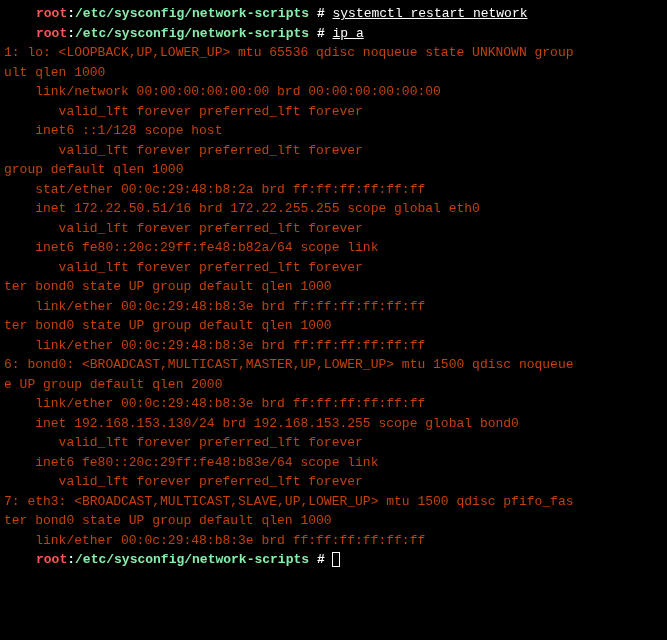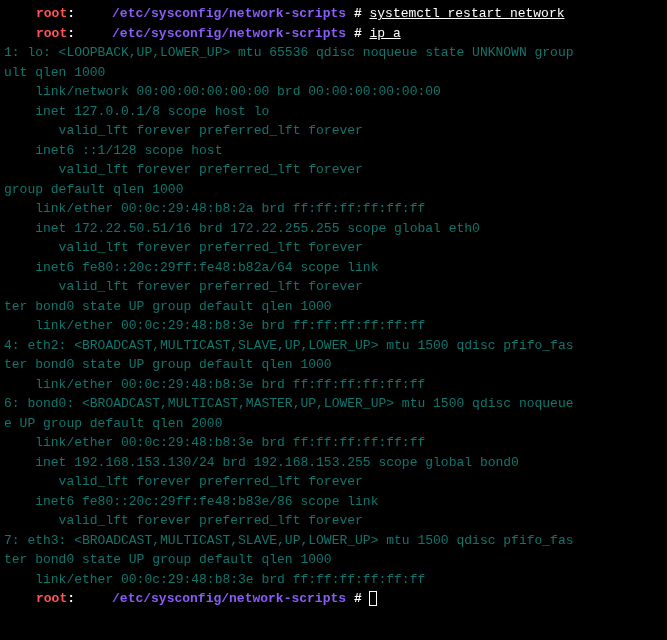--- a/index.html
+++ b/index.html
@@ -17,34 +17,33 @@
     }
     .line {
       white-space: pre;
     }
     .user {
       color: #ff5555;
       font-weight: bold;
       margin-left: 32px;
     }
     .path {
-      color: #8b5cf6;
+      color: #86efac;
       font-weight: bold;
-      margin-left: 37px;
     }
     .sep {
       color: #ffffff;
       font-weight: bold;
     }
     .cmd {
       color: #ffffff;
       text-decoration: underline;
     }
     .out {
-      color: #0f766e;
+      color: #c2410c;
     }
     .cursor {
       display: inline-block;
       width: 8px;
       height: 15px;
       border: 1px solid #ffffff;
       vertical-align: middle;
       box-sizing: border-box;
     }
   </style>
@@ -53,41 +52,39 @@
 
 <div>
 
   <div class="line"><span class="user">root</span><span class="sep">:</span><span class="path">/etc/sysconfig/network-scripts</span><span class="sep"> # </span><span class="cmd">systemctl restart network</span></div>
 
   <div class="line"><span class="user">root</span><span class="sep">:</span><span class="path">/etc/sysconfig/network-scripts</span><span class="sep"> # </span><span class="cmd">ip a</span></div>
 
   <div class="line out">1: lo: &lt;LOOPBACK,UP,LOWER_UP&gt; mtu 65536 qdisc noqueue state UNKNOWN group</div>
   <div class="line out">ult qlen 1000</div>
   <div class="line out">    link/network 00:00:00:00:00:00 brd 00:00:00:00:00:00</div>
-  <div class="line out">    inet 127.0.0.1/8 scope host lo</div>
   <div class="line out">       valid_lft forever preferred_lft forever</div>
   <div class="line out">    inet6 ::1/128 scope host</div>
   <div class="line out">       valid_lft forever preferred_lft forever</div>
   <div class="line out">group default qlen 1000</div>
-  <div class="line out">    link/ether 00:0c:29:48:b8:2a brd ff:ff:ff:ff:ff:ff</div>
+  <div class="line out">    stat/ether 00:0c:29:48:b8:2a brd ff:ff:ff:ff:ff:ff</div>
   <div class="line out">    inet 172.22.50.51/16 brd 172.22.255.255 scope global eth0</div>
   <div class="line out">       valid_lft forever preferred_lft forever</div>
   <div class="line out">    inet6 fe80::20c:29ff:fe48:b82a/64 scope link</div>
   <div class="line out">       valid_lft forever preferred_lft forever</div>
   <div class="line out">ter bond0 state UP group default qlen 1000</div>
   <div class="line out">    link/ether 00:0c:29:48:b8:3e brd ff:ff:ff:ff:ff:ff</div>
-  <div class="line out">4: eth2: &lt;BROADCAST,MULTICAST,SLAVE,UP,LOWER_UP&gt; mtu 1500 qdisc pfifo_fas</div>
   <div class="line out">ter bond0 state UP group default qlen 1000</div>
   <div class="line out">    link/ether 00:0c:29:48:b8:3e brd ff:ff:ff:ff:ff:ff</div>
   <div class="line out">6: bond0: &lt;BROADCAST,MULTICAST,MASTER,UP,LOWER_UP&gt; mtu 1500 qdisc noqueue</div>
   <div class="line out">e UP group default qlen 2000</div>
   <div class="line out">    link/ether 00:0c:29:48:b8:3e brd ff:ff:ff:ff:ff:ff</div>
   <div class="line out">    inet 192.168.153.130/24 brd 192.168.153.255 scope global bond0</div>
   <div class="line out">       valid_lft forever preferred_lft forever</div>
-  <div class="line out">    inet6 fe80::20c:29ff:fe48:b83e/86 scope link</div>
+  <div class="line out">    inet6 fe80::20c:29ff:fe48:b83e/64 scope link</div>
   <div class="line out">       valid_lft forever preferred_lft forever</div>
   <div class="line out">7: eth3: &lt;BROADCAST,MULTICAST,SLAVE,UP,LOWER_UP&gt; mtu 1500 qdisc pfifo_fas</div>
   <div class="line out">ter bond0 state UP group default qlen 1000</div>
   <div class="line out">    link/ether 00:0c:29:48:b8:3e brd ff:ff:ff:ff:ff:ff</div>
 
   <div class="line"><span class="user">root</span><span class="sep">:</span><span class="path">/etc/sysconfig/network-scripts</span><span class="sep"> # </span><span class="cmd"></span><span class="cursor"></span></div>
 
 </div>
 
 </body></html>

